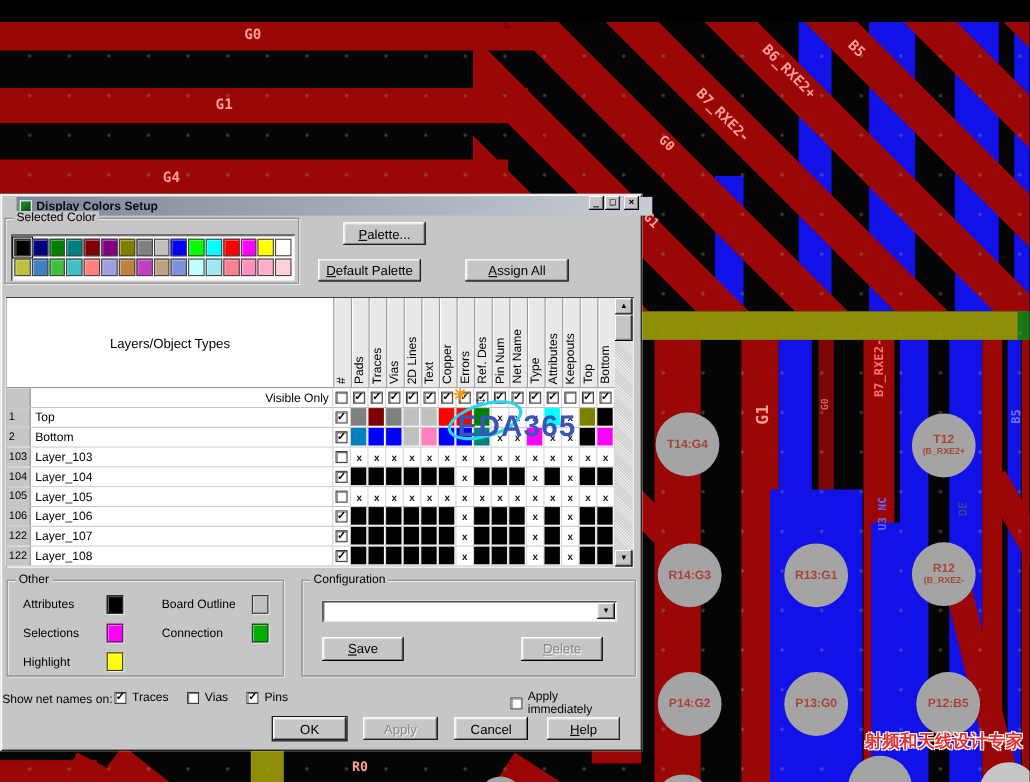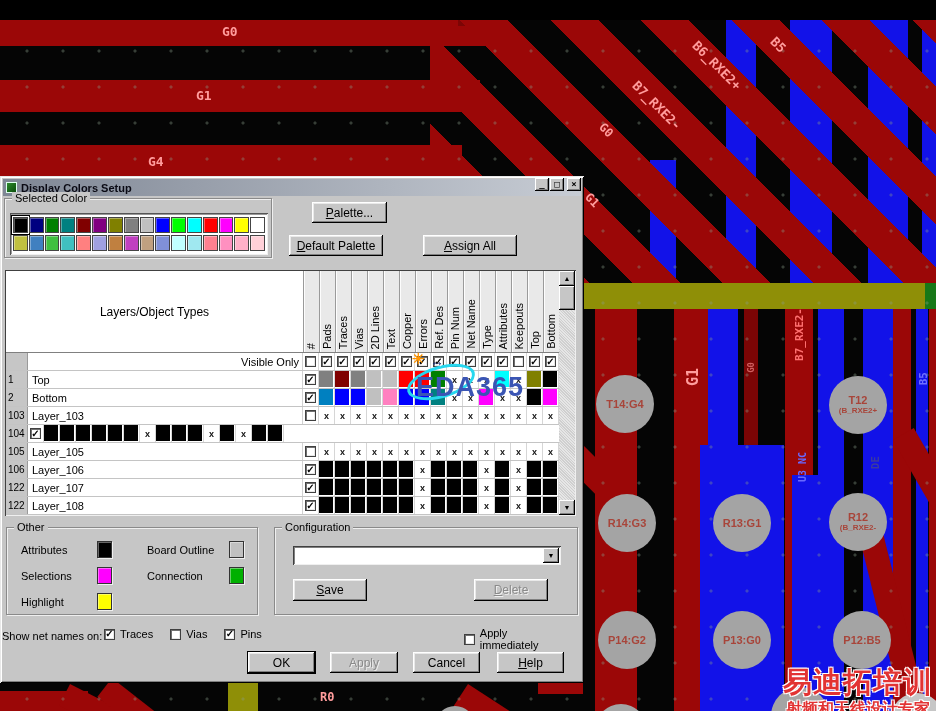--- a/index.html
+++ b/index.html
@@ -30,21 +30,21 @@
   #wm-cn { z-index:40; left:780px; top:645px; width:156px; text-align:center; color:#e23333; font-weight:bold;
     text-shadow:-1px -1px 0 #fff, 1px -1px 0 #fff, -1px 1px 0 #fff, 1px 1px 0 #fff; }
   #wm-cn .c1 { font-size:29px; line-height:34px; letter-spacing:1px; }
   #wm-cn .c2 { font-size:16px; line-height:20px; }
 
   
   #dlg { position:absolute; left:0; top:156px; width:584px; height:507px; background:#c6c6c6; z-index:20;
     box-shadow: inset 1px 1px 0 #e8e8e8, inset -1px -1px 0 #000, inset 2px 2px 0 #fff, inset -2px -2px 0 #808080;
     font-size:11px; color:#000; }
   #dlg .abs { position:absolute; }
-  #titlebar { left:3px; top:3px; width:578px; height:17px; background:linear-gradient(90deg,#7f8795,#c7ccd4);
+  #titlebar { left:15px; top:3px; width:578px; height:17px; background:linear-gradient(90deg,#7f8795,#c7ccd4);
     display:flex; align-items:center; padding:4px 2px; }
   #title-icon { width:11px; height:11px; margin:0 4px 0 1px; background:linear-gradient(135deg,#2e8b2e,#0a4d0a); border:1px solid #dfe; }
   #title-text { font-weight:bold; font-size:11px; color:#0a0a14; }
   .wbtn { width:14px; height:13px; background:#c6c6c6; margin-left:1px; display:flex; align-items:center; justify-content:center;
     font-size:9px; font-weight:bold; line-height:1; font-family:"DejaVu Sans Mono",monospace;
     box-shadow: inset -1px -1px 0 #000, inset 1px 1px 0 #fff, inset -2px -2px 0 #808080; }
   #winbtns { position:absolute; right:3px; top:2px; display:flex; }
   #winbtns .gap { width:2px; }
 
   .group { border:1px solid #8a8a8a; box-shadow:1px 1px 0 #efefef, inset 1px 1px 0 #efefef; }
@@ -473,20 +473,21 @@
             <div class="ccell">x</div>
             <div class="ccell">x</div>
             <div class="ccell">x</div>
             <div class="ccell">x</div>
             <div class="ccell">x</div>
             <div class="ccell">x</div>
             <div class="ccell">x</div>
           </div>
           <div class="trow">
             <div class="gut">104</div>
+    <div class="rname">Layer_104</div>
     <div class="ccell">
               <span class="cb on">✓</span>
             </div>
             <div class="ccell">
               <span class="sw" style="background:#000000"></span>
             </div>
             <div class="ccell">
               <span class="sw" style="background:#000000"></span>
             </div>
             <div class="ccell">
@@ -753,16 +754,15 @@
         <span class="ul">Help</span>
       </div>
   </div>
 
   <div class="abs" id="cursor-star">✳</div>
   <div class="abs" id="cursor-arrows">↔</div>
 
   <div class="abs" id="wm-eda-ellipse"></div>
   <div class="abs" id="wm-eda">EDA365</div>
   <div class="abs" id="wm-cn">
-    <div class="c1">易迪拓培训</div>
     <div class="c2">射频和天线设计专家</div>
   </div>
 </div>
 
 </body></html>

